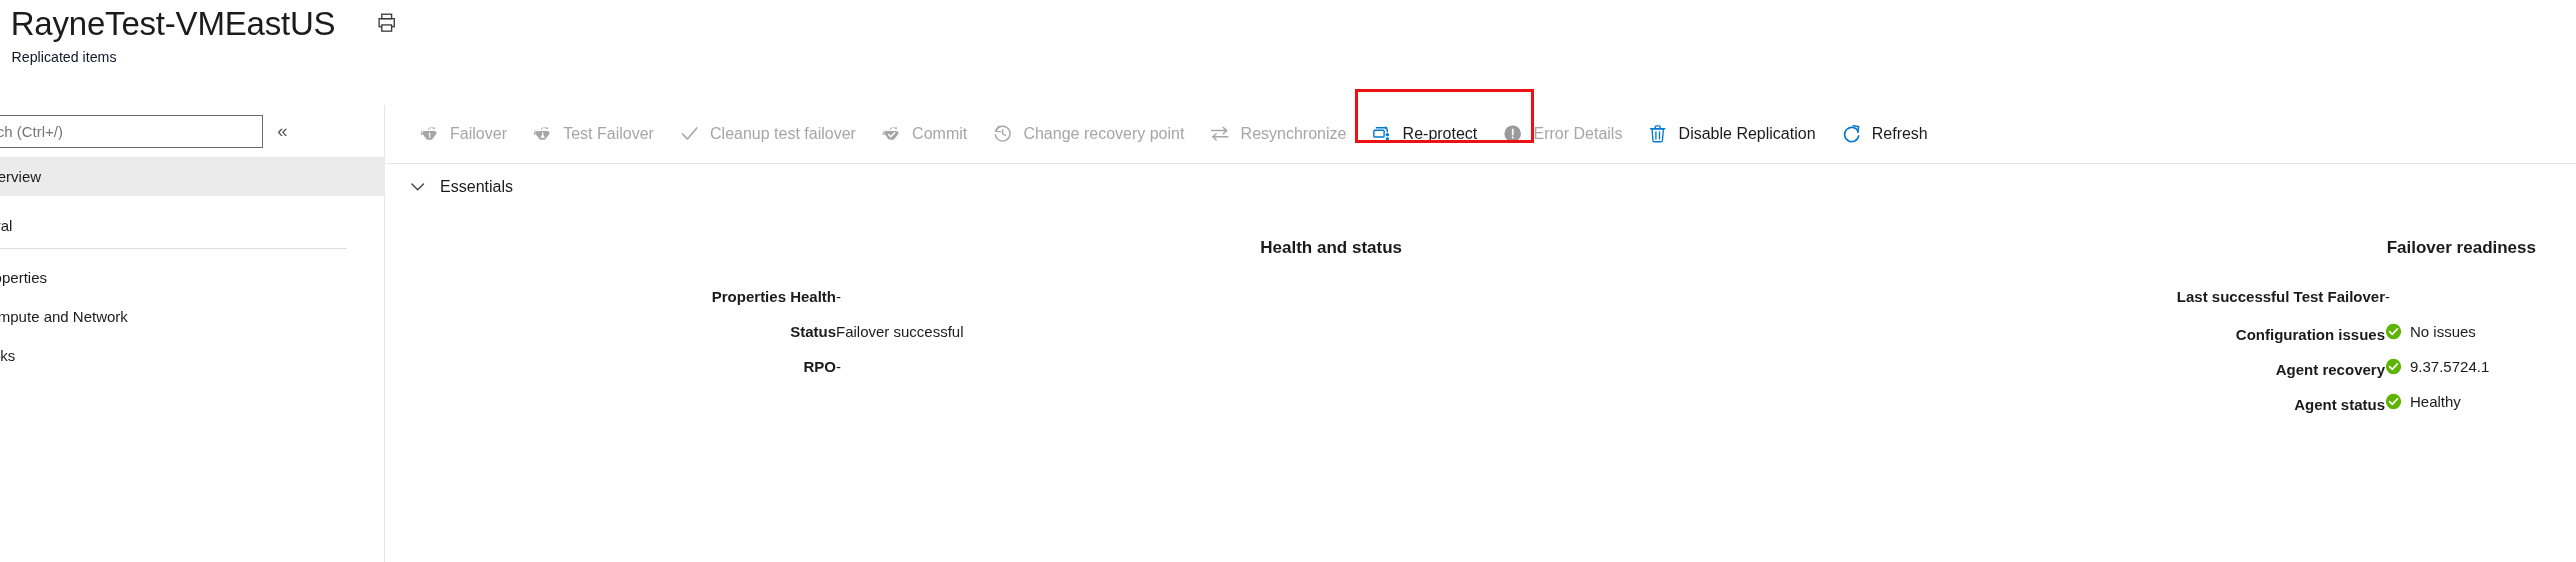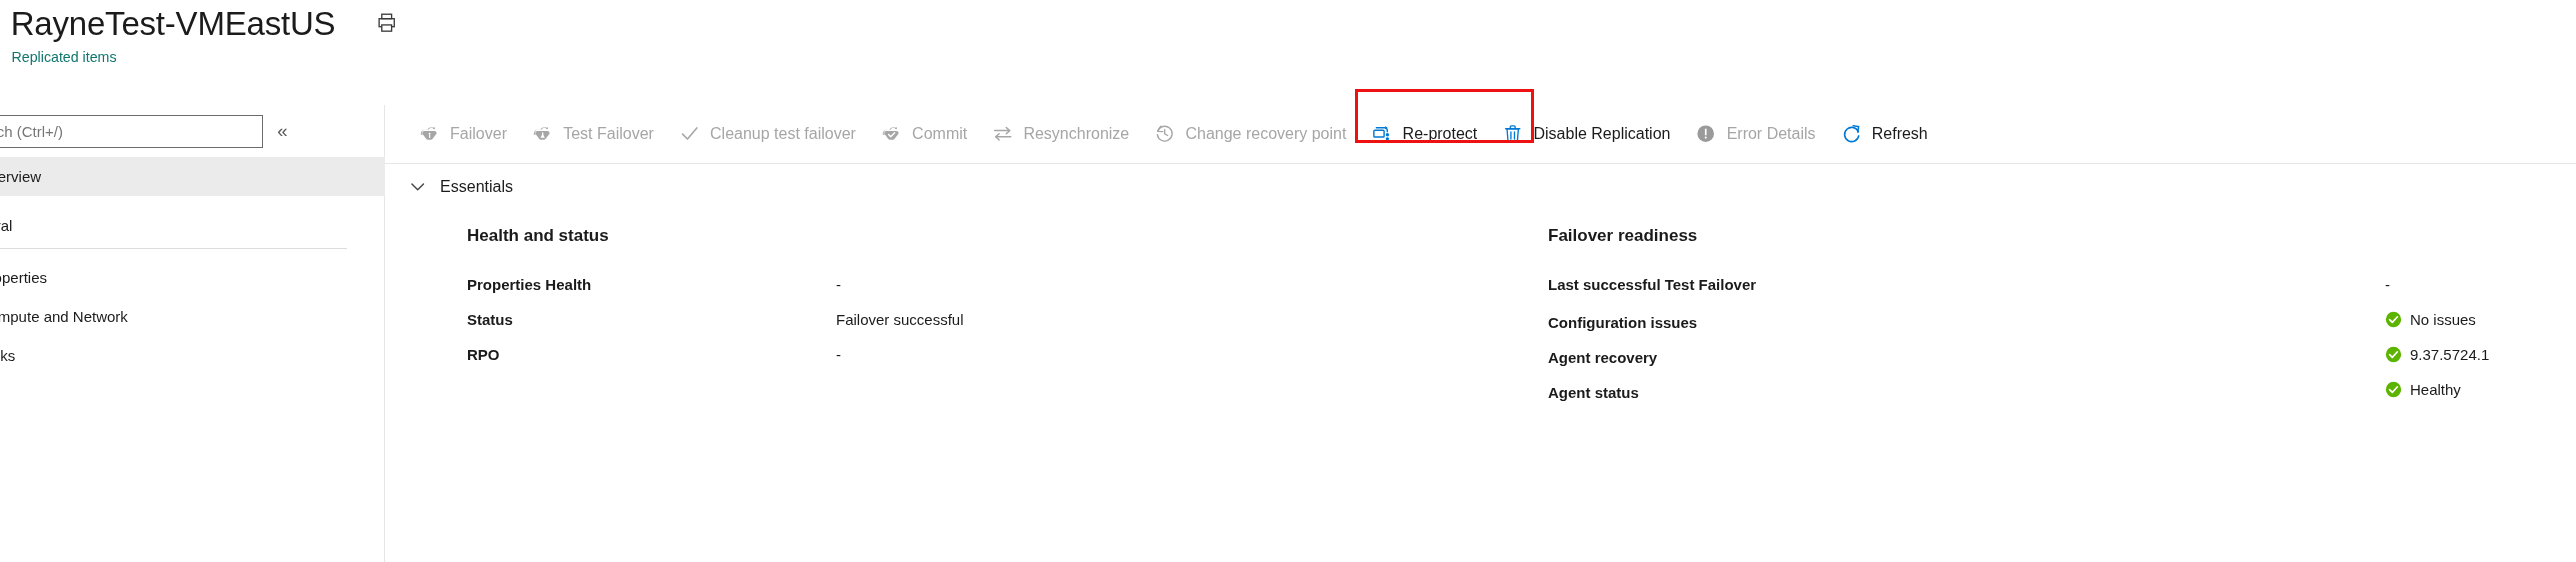--- a/index.html
+++ b/index.html
@@ -43,21 +43,21 @@
     align-items: center;
     justify-content: center;
     width: 23px; height: 23px;
     color: #3b3b3b;
     cursor: pointer;
   }
   .page-subtitle {
     position: absolute;
     left: 11.6px; top: 48px;
     font-size: 14.2px;
-    color: #0f766e;
+    color: #0f172a;
     line-height: 18px;
     white-space: nowrap;
   }
 
   
   .sidebar {
     position: absolute;
     left: 0; top: 105px;
     width: 385px; height: 458px;
     background: #ffffff;
@@ -206,21 +206,22 @@
 
   
   .essentials-body {
     position: absolute;
     left: 385px; top: 208px;
     width: 2191px; height: 354px;
     background: #ffffff;
   }
   .col {
     position: absolute;
-    top: 0;
+    top: 12px;
+    text-align: right;
   }
   .col-left  { left: 82px;  width: 935px; }
   .col-right { left: 1163px; width: 988px; }
 
   .col-heading {
     font-size: 17px;
     font-weight: bold;
     color: #1b1b1b;
     margin: 0 0 30px 0;
     padding-top: 18px;
@@ -340,79 +341,79 @@
         <path d="M3 12c0-3 2-5 4.5-5 1 0 2 .3 2.7.9.7-1.6 2.3-2.7 4.1-2.7.6 0 1.1.1 1.6.3l-.7 1 2.8.6-.6-2.9-.8 1.1C15.9 5 15.2 4.9 14.3 4.9c-2 0-3.8 1-4.8 2.6C8.7 7.2 8 7 7.2 7 4.3 7 2 9.4 2 12.4c0 .3 0 .6.1.9h2c-.1-.4-.1-.8-.1-1.3z"></path>
         <path d="M6.5 9h10.9c1.3 0 2.3 1 2.3 2.3 0 .5-.2 1-.5 1.4l-3.9 5.1c-.5.6-1.2 1-2 1H10c-.8 0-1.5-.4-2-1L4.2 12.7c-.3-.4-.5-.9-.5-1.4C3.7 10 4.7 9 6 9z"></path>
         <polyline points="8.6,13 10.9,15.3 15.3,11" fill="none" stroke="#ffffff" stroke-width="1.6" stroke-linecap="round" stroke-linejoin="round"></polyline>
       </svg>
     </span>
     <span>Commit</span>
   </div>
 
   <div class="cmd disabled">
     <span class="cmd-icon">
+      <svg width="21.4" height="21.4" viewBox="0 0 24 24" fill="none" stroke="currentColor" stroke-width="1.5" stroke-linecap="round" stroke-linejoin="round">
+        <path d="M4.2 9.2A8.3 8.3 0 1 1 3.8 13"></path>
+        <polyline points="7.6,3.6 4,9.4 9.9,9.6"></polyline>
+        <polyline points="12,7.4 12,12.2 15.3,14"></polyline>
+      </svg>
+    </span>
+    <span>Change recovery point</span>
+  </div>
+
+  <div class="cmd disabled">
+    <span class="cmd-icon">
       <svg width="21.4" height="21.4" viewBox="0 0 24 24" fill="none" stroke="currentColor" stroke-width="1.7" stroke-linecap="round" stroke-linejoin="round">
         <line x1="3" y1="8.5" x2="19.5" y2="8.5"></line>
         <polyline points="16,5 19.8,8.5 16,12"></polyline>
         <line x1="21" y1="15.5" x2="4.5" y2="15.5"></line>
         <polyline points="8,12 4.2,15.5 8,19"></polyline>
       </svg>
     </span>
     <span>Resynchronize</span>
-  </div>
-
-  <div class="cmd disabled">
-    <span class="cmd-icon">
-      <svg width="21.4" height="21.4" viewBox="0 0 24 24" fill="none" stroke="currentColor" stroke-width="1.5" stroke-linecap="round" stroke-linejoin="round">
-        <path d="M4.2 9.2A8.3 8.3 0 1 1 3.8 13"></path>
-        <polyline points="7.6,3.6 4,9.4 9.9,9.6"></polyline>
-        <polyline points="12,7.4 12,12.2 15.3,14"></polyline>
-      </svg>
-    </span>
-    <span>Change recovery point</span>
   </div>
 
   <div class="cmd-wrap">
     <div class="annotation-box"></div>
     <div class="cmd enabled">
       <span class="cmd-icon">
         <svg width="21.4" height="21.4" viewBox="0 0 24 24" fill="none" stroke="#0078d4" stroke-width="1.6" stroke-linecap="round" stroke-linejoin="round">
           <rect x="3.2" y="8.2" width="11.5" height="7.6" rx="1"></rect>
           <path d="M6 5.4h9.3a3 3 0 0 1 3 3v1.3"></path>
           <polyline points="16,3.4 18.6,5.4 16,7.4" fill="#0078d4" stroke="none"></polyline>
           <circle cx="18.4" cy="13.2" r="1.9" fill="#0078d4" stroke="none"></circle>
           <circle cx="18.4" cy="17.8" r="1.9" fill="#0078d4" stroke="none"></circle>
         </svg>
       </span>
       <span>Re-protect</span>
     </div>
   </div>
 
+  <div class="cmd disabled">
+    <span class="cmd-icon">
+      <svg width="21.4" height="21.4" viewBox="0 0 24 24">
+        <circle cx="12" cy="12" r="9.3" fill="#9a9a9a"></circle>
+        <rect x="11.1" y="6.4" width="1.9" height="7.4" fill="#ffffff"></rect>
+        <circle cx="12.05" cy="16.4" r="1.15" fill="#ffffff"></circle>
+      </svg>
+    </span>
+    <span>Error Details</span>
+  </div>
+
   <div class="cmd enabled">
     <span class="cmd-icon">
       <svg width="21.4" height="21.4" viewBox="0 0 24 24" fill="none" stroke="#0078d4" stroke-width="1.5" stroke-linecap="round" stroke-linejoin="round">
         <path d="M5.6 6.5h12.8l-1.1 13.3a1.4 1.4 0 0 1-1.4 1.2H8.1a1.4 1.4 0 0 1-1.4-1.2z"></path>
         <line x1="4" y1="6.5" x2="20" y2="6.5"></line>
         <path d="M9.3 6.5V4.3c0-.6.5-1.1 1.1-1.1h3.2c.6 0 1.1.5 1.1 1.1v2.2"></path>
         <line x1="10" y1="10" x2="10" y2="18"></line>
         <line x1="14" y1="10" x2="14" y2="18"></line>
       </svg>
     </span>
     <span>Disable Replication</span>
-  </div>
-
-  <div class="cmd disabled">
-    <span class="cmd-icon">
-      <svg width="21.4" height="21.4" viewBox="0 0 24 24">
-        <circle cx="12" cy="12" r="9.3" fill="#9a9a9a"></circle>
-        <rect x="11.1" y="6.4" width="1.9" height="7.4" fill="#ffffff"></rect>
-        <circle cx="12.05" cy="16.4" r="1.15" fill="#ffffff"></circle>
-      </svg>
-    </span>
-    <span>Error Details</span>
   </div>
 
   <div class="cmd enabled">
     <span class="cmd-icon">
       <svg width="21.4" height="21.4" viewBox="0 0 24 24" fill="none" stroke="#0078d4" stroke-width="1.8" stroke-linecap="round">
         <path d="M19.3 9.5a8 8 0 1 0 .6 5"></path>
         <polyline points="13.6,3.1 19.7,4 18.9,10.2" fill="none"></polyline>
       </svg>
     </span>
     <span>Refresh</span>

